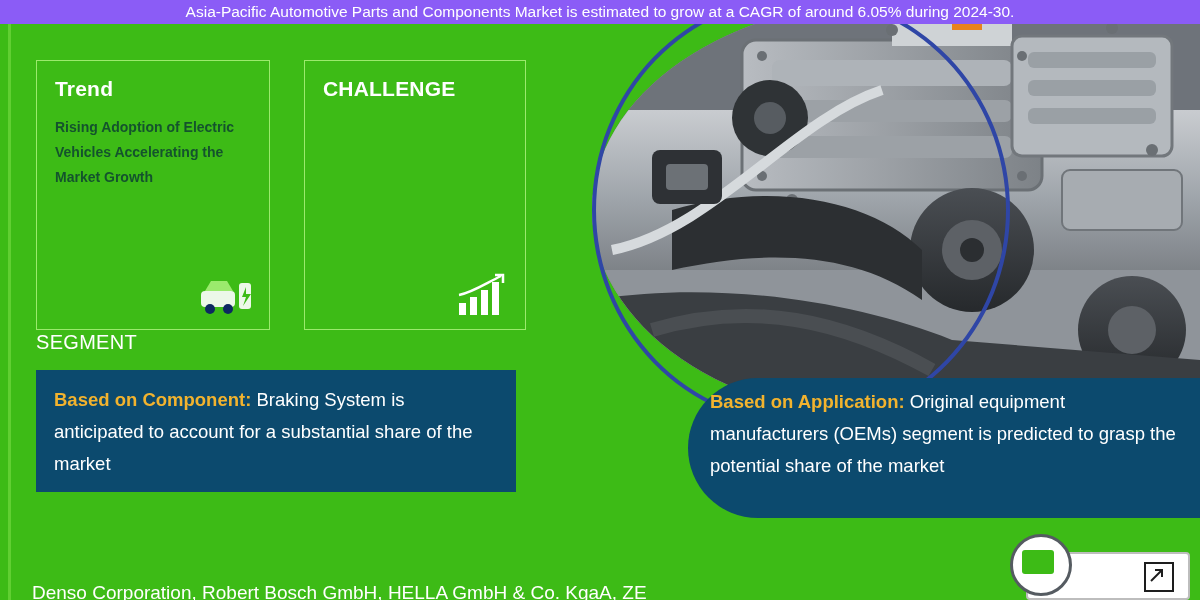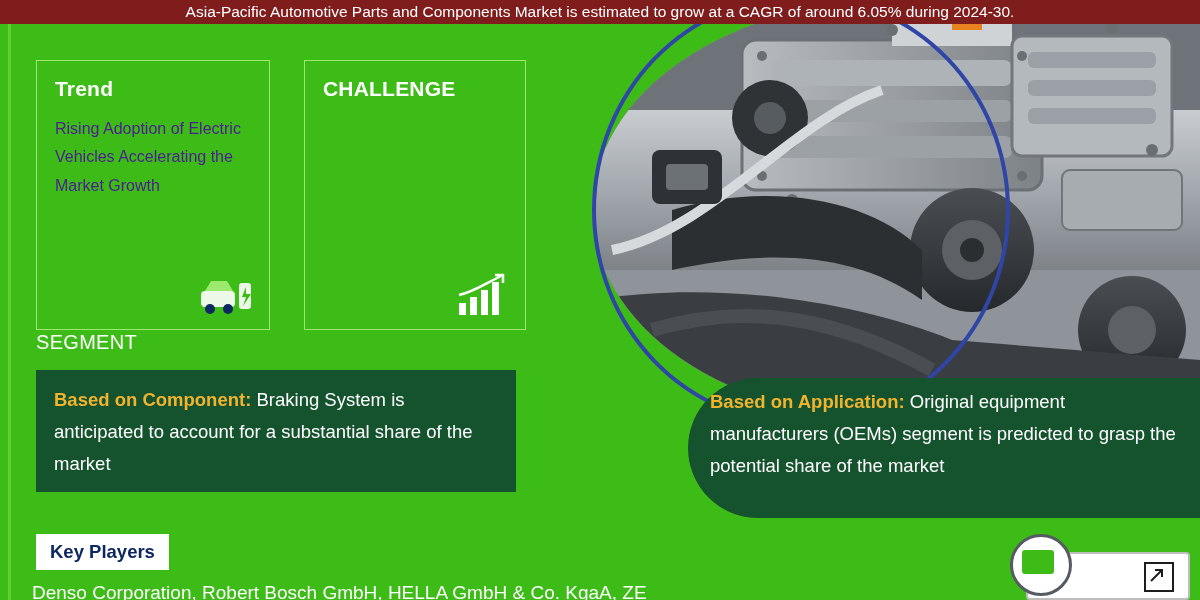--- a/index.html
+++ b/index.html
@@ -5,21 +5,21 @@
   html,body{margin:0;padding:0;}
   body{
     width:1200px;height:600px;overflow:hidden;
     font-family:"Liberation Sans", sans-serif;
     background:#3dbb16;
     position:relative;
   }
   
   .top-banner{
     position:absolute;left:0;top:0;width:1200px;height:24px;
-    background:#7f1d1d;
+    background:#8b5cf6;
     color:#ffffff;
     font-size:15.5px;
     line-height:24px;
     text-align:center;
     white-space:nowrap;
     overflow:hidden;
     z-index:9;
   }
   
   .green-body{
@@ -34,35 +34,35 @@
   .card{
     position:absolute;
     border:1px solid #9bea6d;
     box-sizing:border-box;
     padding:16px 18px 10px 18px;
   }
   .card-title{
     color:#ffffff;font-weight:bold;font-size:21px;margin:0 0 14px 0;letter-spacing:.2px;
   }
   .card-body{
-    color:#4c1d95;font-size:16px;line-height:1.78;font-weight:400;
+    color:#14532d;font-size:14px;line-height:1.78;font-weight:700;
   }
   #card-trend{left:36px;top:36px;width:234px;height:270px;}
   #card-challenge{left:304px;top:36px;width:222px;height:270px;}
 
   .card-icon{position:absolute;right:14px;bottom:10px;width:58px;height:46px;}
 
   
   .segment-label{
     position:absolute;left:36px;top:307px;
     color:#ffffff;font-weight:normal;font-size:20px;letter-spacing:.3px;
   }
   .seg-box{
     position:absolute;
-    background:#14532d;
+    background:#0c4a6e;
     color:#ffffff;
     font-size:18.5px;
     line-height:1.72;
     box-sizing:border-box;
   }
   #seg-component{
     left:36px;top:346px;width:480px;height:122px;padding:14px 18px;
   }
   #seg-application{
     left:688px;top:354px;width:512px;height:140px;padding:8px 22px;
@@ -230,23 +230,20 @@
   <div class="segment-label">SEGMENT</div>
 
   <div class="seg-box" id="seg-component">
     <span class="seg-strong">Based on Component:</span><span> Braking System is anticipated to account for a substantial share of the market</span>
   </div>
 
   <div class="seg-box" id="seg-application">
     <span class="seg-strong">Based on Application:</span><span> Original equipment manufacturers (OEMs) segment is predicted to grasp the potential share of the market</span>
   </div>
 
-  <div class="kp-tab">
-    <span>Key Players</span>
-  </div>
   <div class="kp-text">Denso Corporation, Robert Bosch GmbH, HELLA GmbH &amp; Co. KgaA, ZE</div>
 
   <div class="logo-chip">
     <div class="arrow-box">
       <svg width="22" height="22" viewBox="0 0 22 22">
         <path d="M5 17 L16 6" stroke="#1d1d1d" stroke-width="2" fill="none"></path>
         <path d="M9 6 H16 V13" stroke="#1d1d1d" stroke-width="2" fill="none"></path>
       </svg>
     </div>
   </div>

